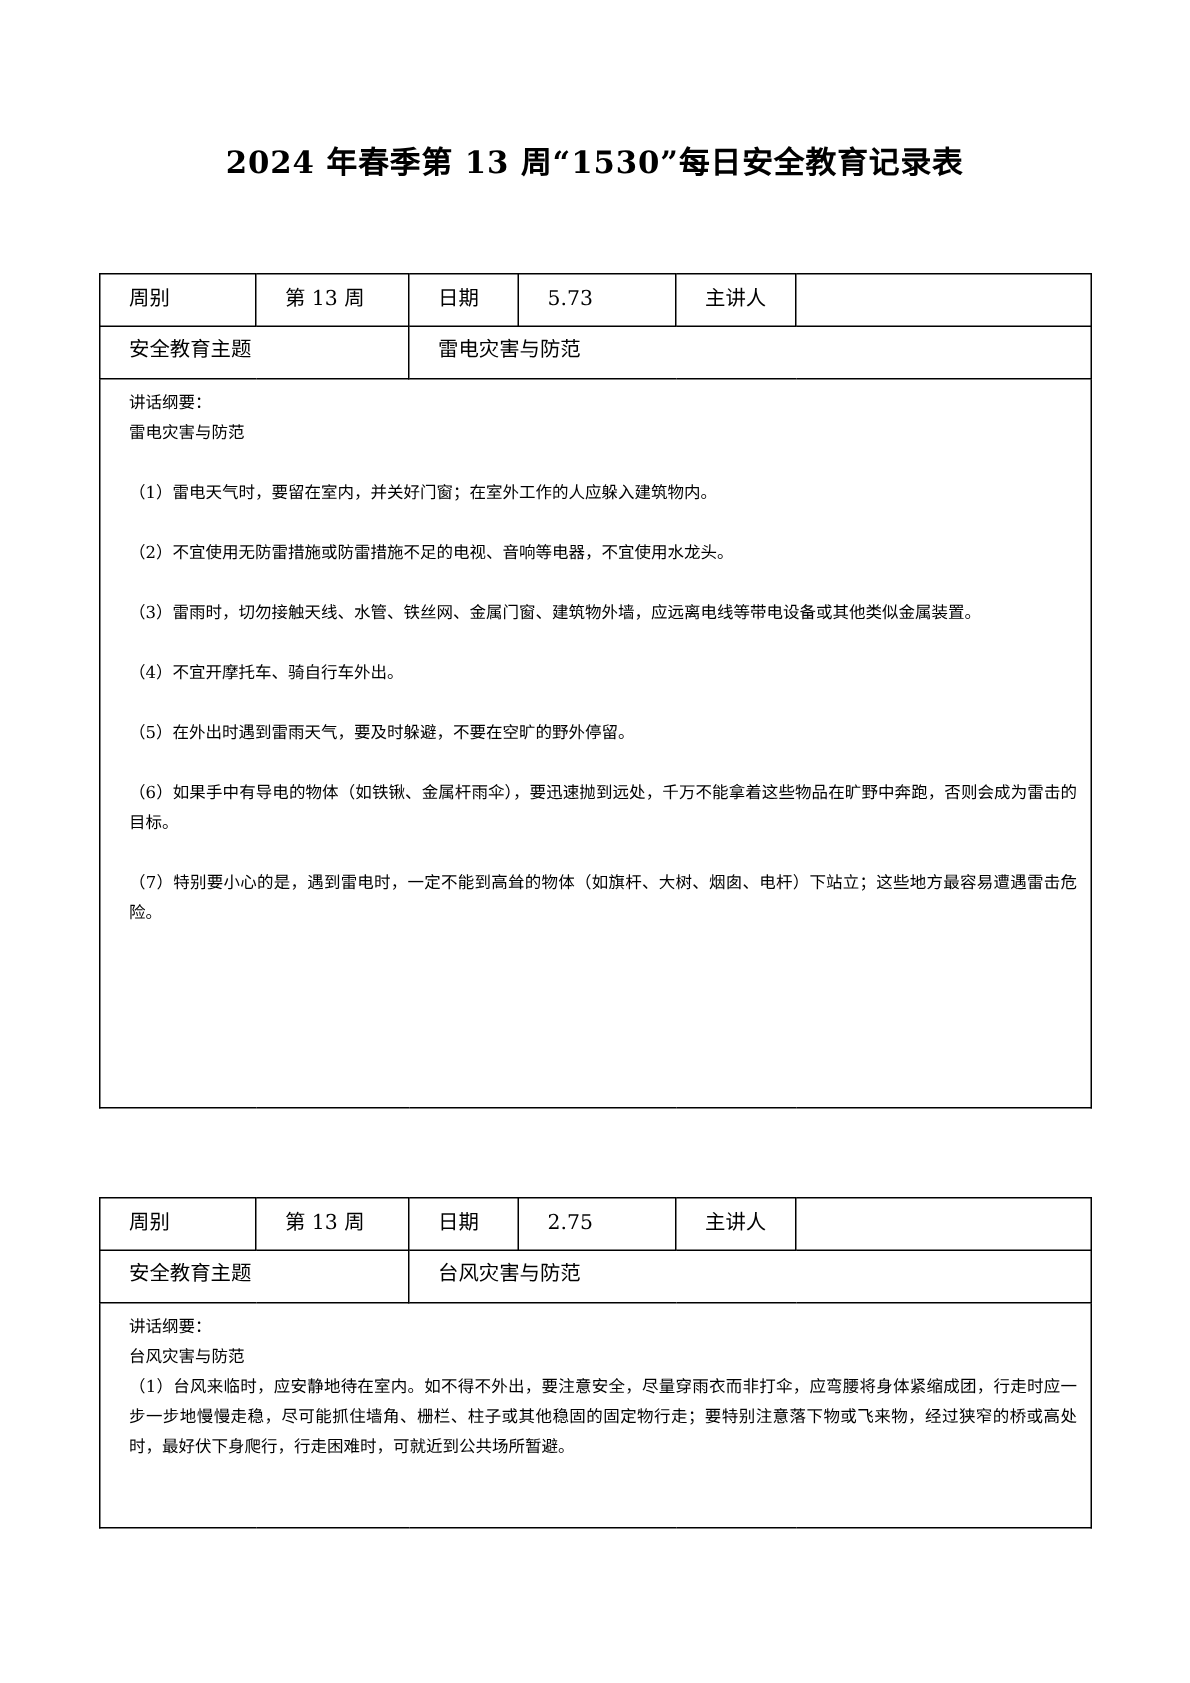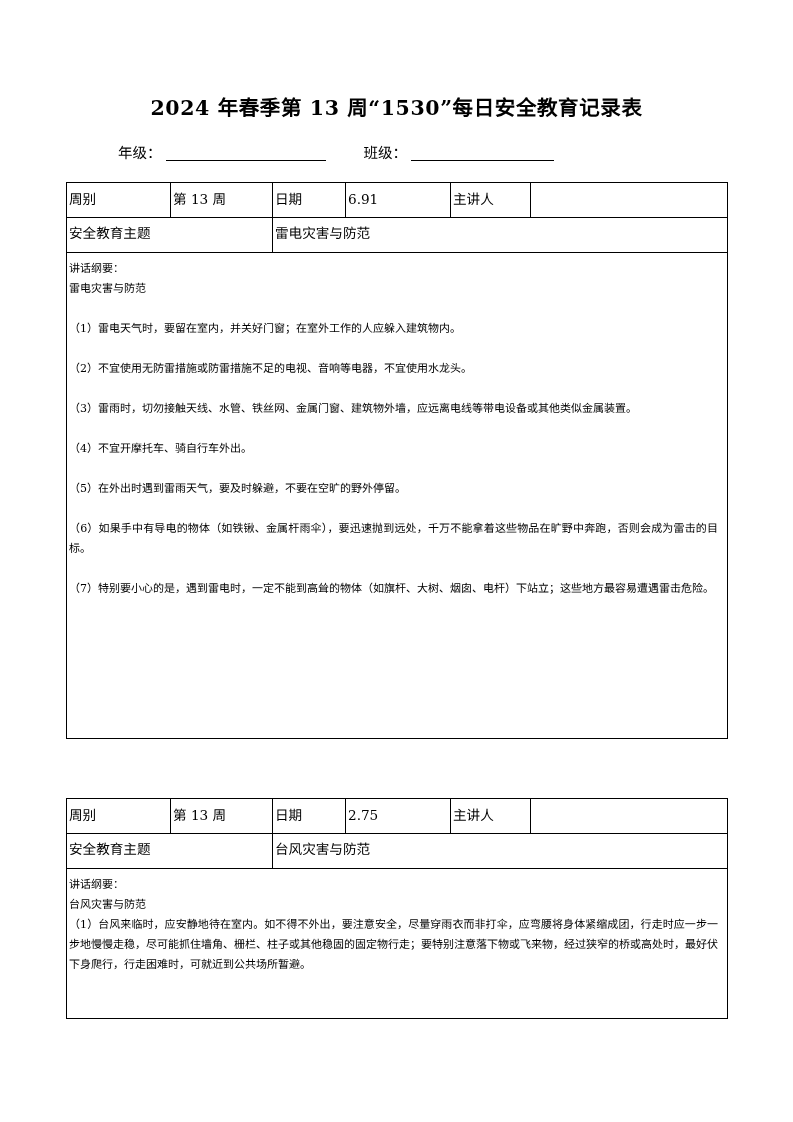--- a/index.html
+++ b/index.html
@@ -68,21 +68,21 @@
     width: 661px;
     border-collapse: collapse;
     table-layout: fixed;
     font-size: 13.6px;
   }
   .rec-table.t1 { top: 182px; }
   .rec-table.t2 { top: 798px; }
 
   .rec-table td {
     border: 1.1px solid #000000;
-    padding: 6px 9px 7px 2px;
+    padding: 6px 9px 7px 19px;
     vertical-align: top;
     line-height: 1.45;
     font-size: 13.6px;
   }
   .rec-table td.cell-mid { vertical-align: middle; }
 
   
   .col-a { width: 104px; }
   .col-b { width: 102px; }
   .col-c { width: 73px; }
@@ -108,43 +108,36 @@
     text-justify: inter-ideograph;
   }
 </style>
 </head>
 <body>
 
 <div class="page">
 
   <div class="doc-title">2024 年春季第 13 周“1530”每日安全教育记录表</div>
 
-  <div class="meta-row">
-    <span class="meta-label">年级：</span>
-    <span class="meta-blank w1"></span>
-    <span class="meta-gap"></span>
-    <span class="meta-label">班级：</span>
-    <span class="meta-blank w2"></span>
-  </div>
 
   <table class="rec-table t1">
     <colgroup>
       <col class="col-a">
         <col class="col-b">
         <col class="col-c">
       <col class="col-d">
         <col class="col-e">
         <col class="col-f">
     </colgroup>
     <tbody>
       <tr class="row-head">
         <td class="cell-mid">周别</td>
         <td class="cell-mid">第 13 周</td>
         <td class="cell-mid">日期</td>
-        <td class="cell-mid">6.91</td>
+        <td class="cell-mid">5.73</td>
         <td class="cell-mid">主讲人</td>
         <td class="cell-mid"></td>
       </tr>
       <tr class="row-topic">
         <td class="cell-mid" colspan="2">安全教育主题</td>
         <td class="cell-mid" colspan="4">雷电灾害与防范</td>
       </tr>
       <tr>
         <td class="body-cell t1-body" colspan="6">
           <p class="grid-text">讲话纲要：

